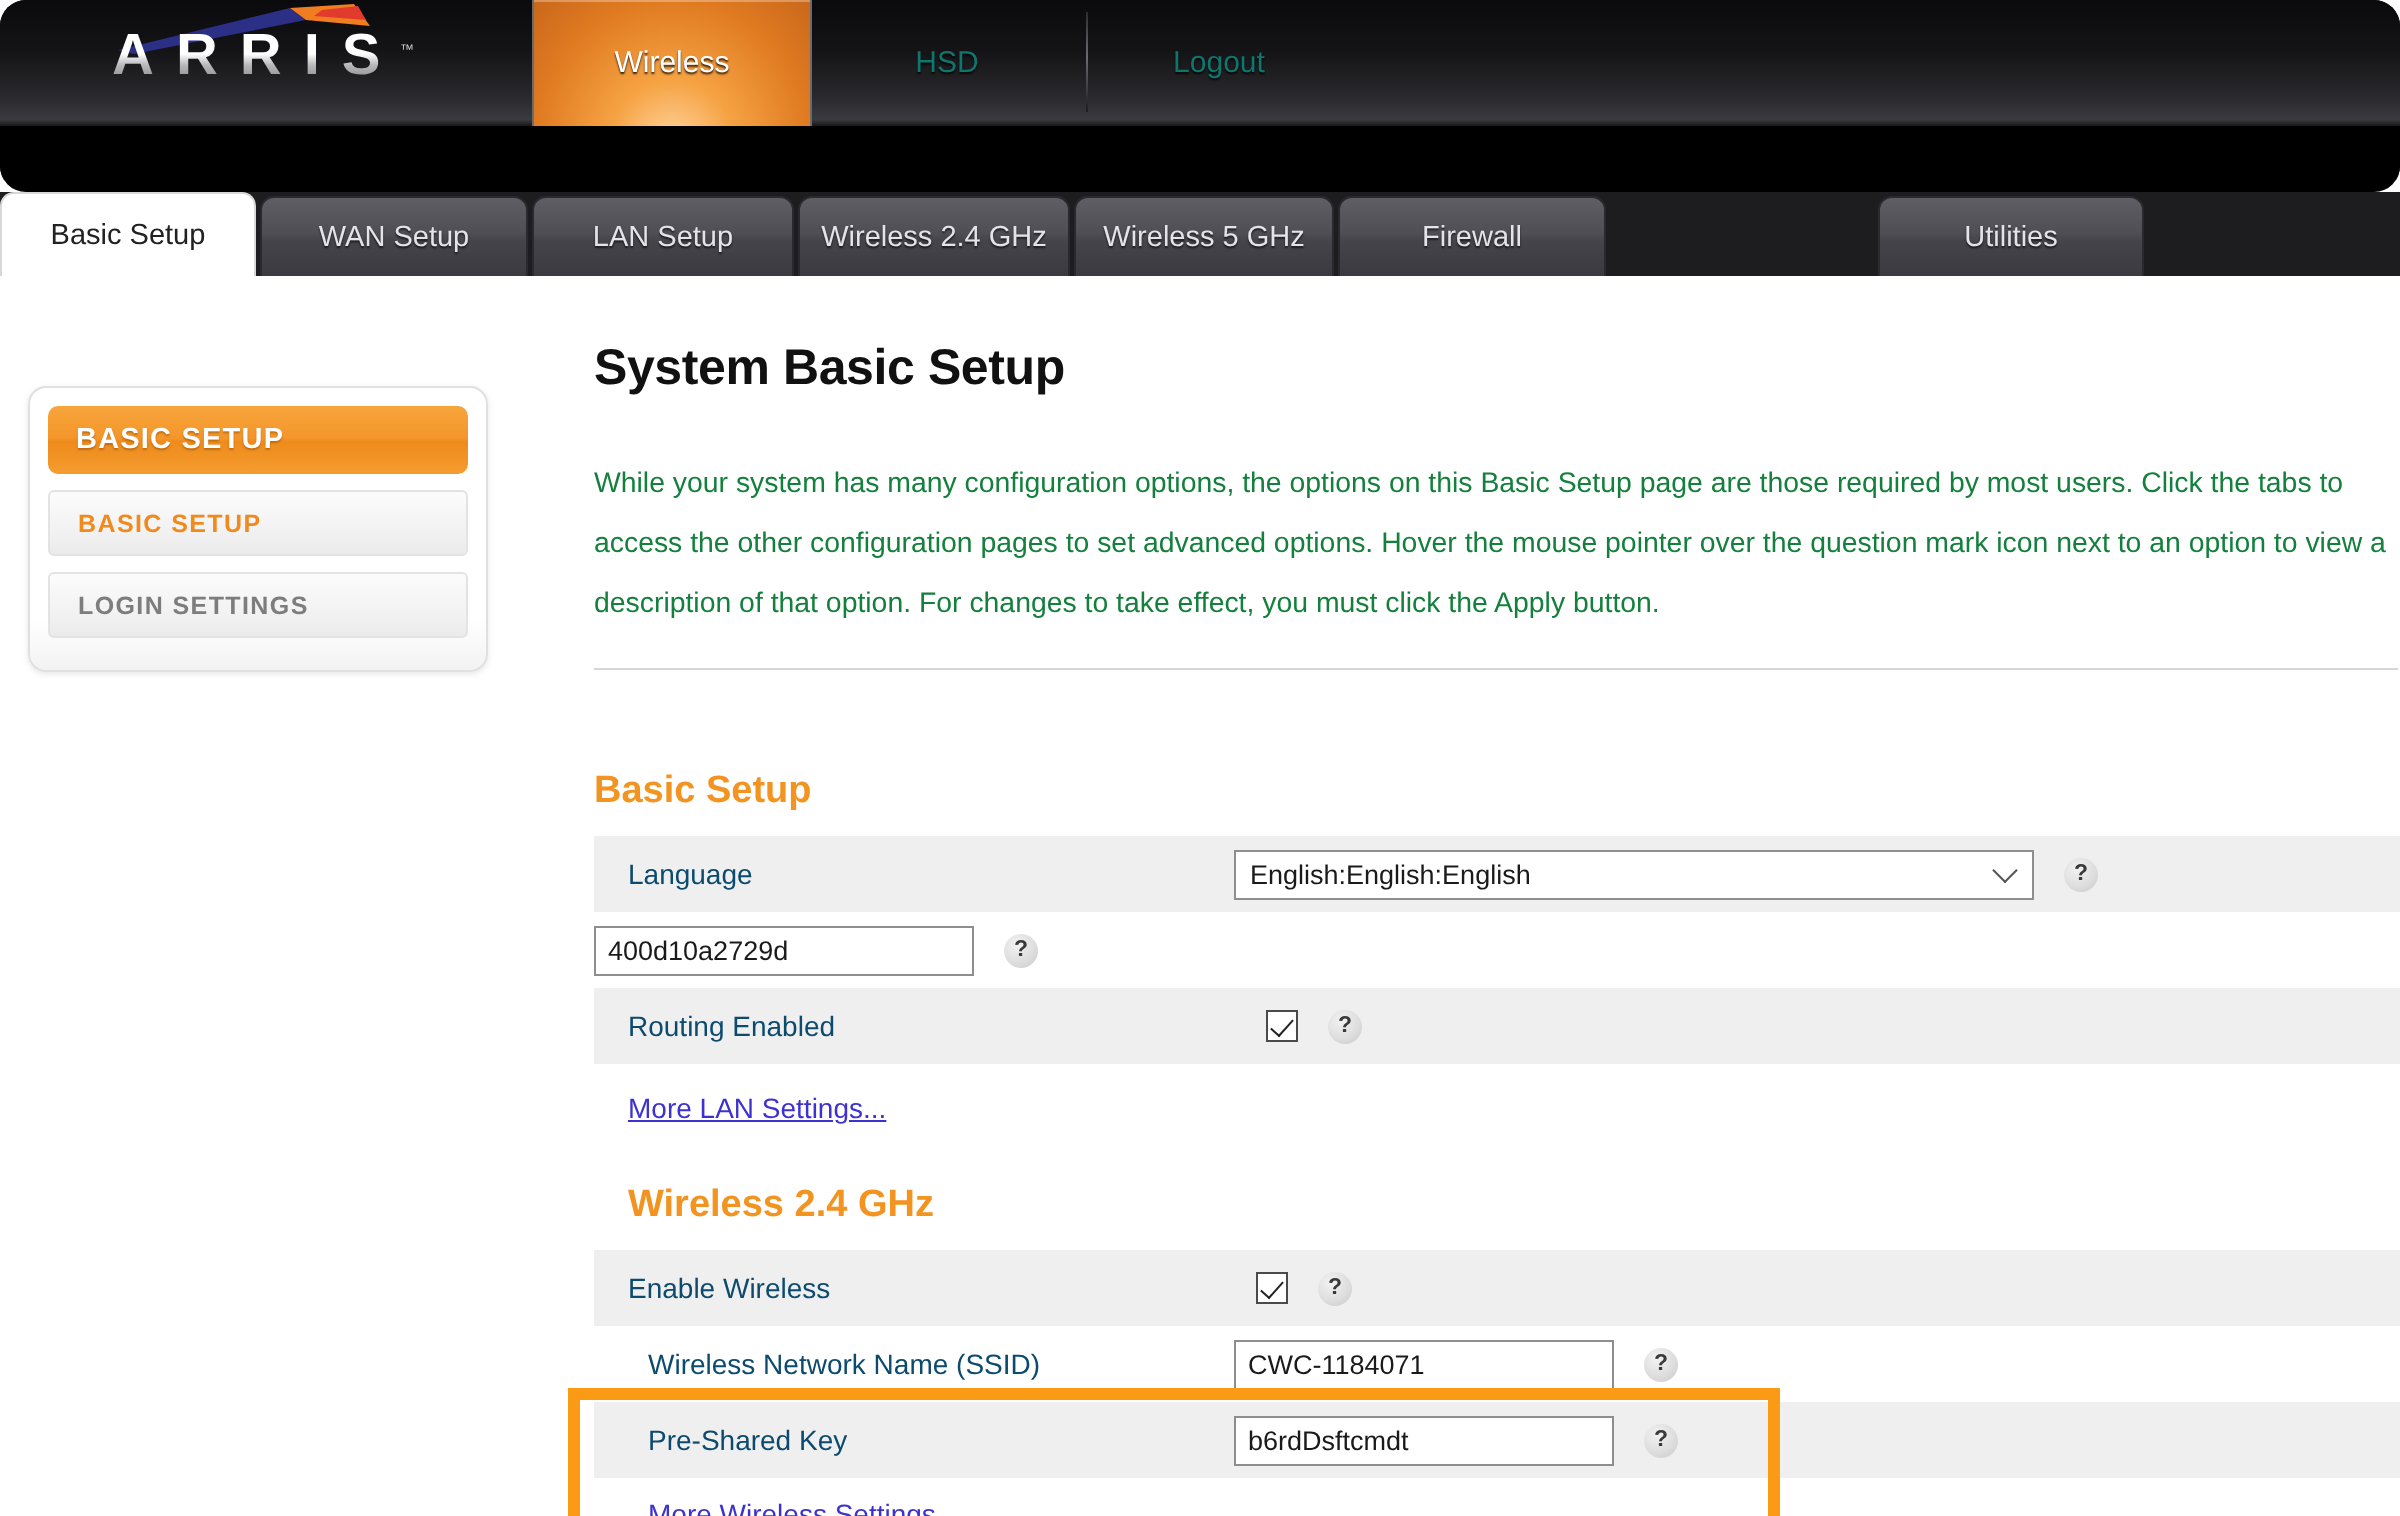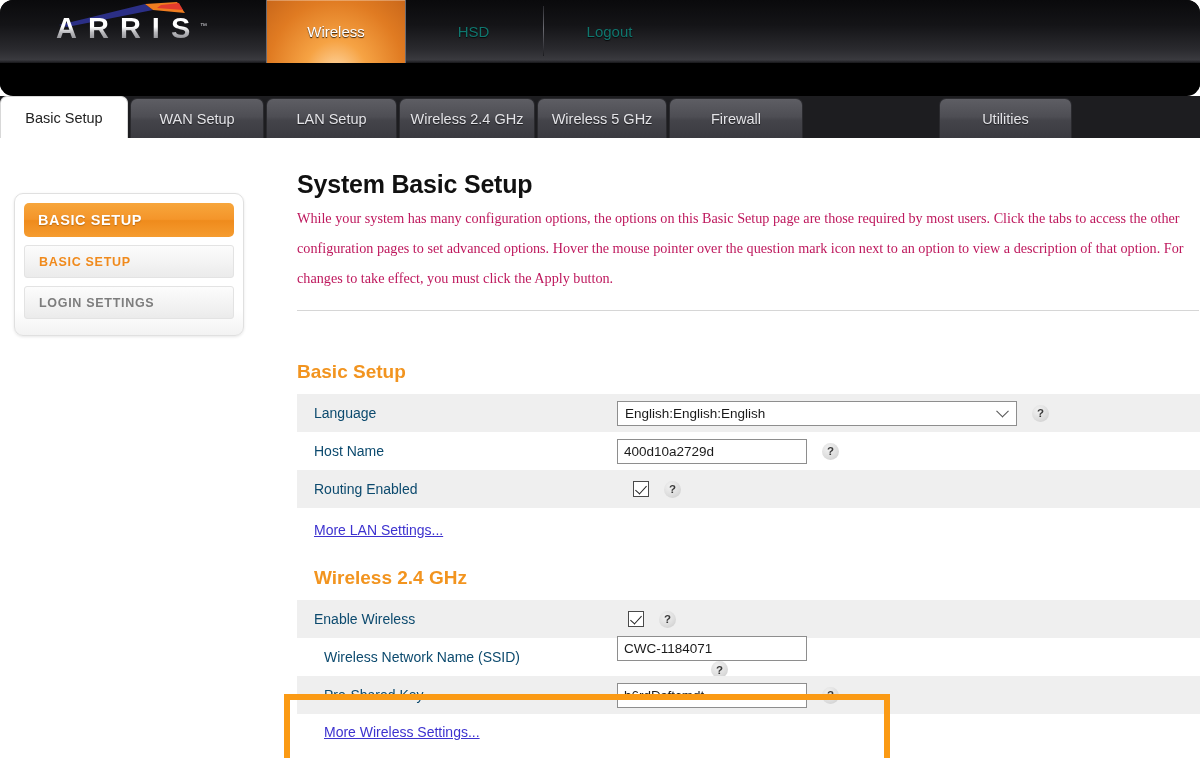--- a/index.html
+++ b/index.html
@@ -138,26 +138,25 @@
   .sb-item.selected { color: #f08a1c; }
 
   
   .content { position: absolute; left: 297px; top: 0px; width: 905px; }
   .page-title {
     margin-top: 32px;
     font-size: 25px; font-weight: 700; color: #111111;
     letter-spacing: -.2px;
   }
   .page-desc {
-    margin-top: 4px;
+    margin-top: 28px;
     width: 902px;
     font-size: 14.2px;
-    color: #be185d;
+    color: #15803d;
     line-height: 30px;
-    font-family: Liberation Serif, serif;
   }
   .hr {
     margin-top: 17px;
     width: 902px; height: 1px; background: #d6d6d6;
   }
 
   .section-title {
     margin-top: 50px;
     font-size: 19px; font-weight: 700; color: #f2941f;
   }
@@ -304,21 +303,20 @@
         <div class="fcontrol">
           <div class="sel">
             <span>English:English:English</span>
             <span class="chev"></span>
           </div>
           <div class="help">?</div>
         </div>
       </div>
 
       <div class="frow">
-        <div class="flabel">Host Name</div>
         <div class="fcontrol">
           <input class="txt" type="text" value="400d10a2729d" style="">
           <div class="help">?</div>
         </div>
       </div>
 
       <div class="frow alt">
         <div class="flabel">Routing Enabled</div>
         <div class="fcontrol" style="padding-left:16px;">
           <div class="chk"></div>
@@ -338,21 +336,21 @@
       <div class="frow alt">
         <div class="flabel" style="">Enable Wireless</div>
         <div class="fcontrol" style="padding-left:11px;">
           <div class="chk"></div>
           <div class="help">?</div>
         </div>
       </div>
 
       <div class="frow">
         <div class="flabel" style="padding-left:27px;">Wireless Network Name (SSID)</div>
-        <div class="fcontrol" style="padding-left:0px;flex-direction:column;">
+        <div class="fcontrol" style="padding-left:0px;">
           <input class="txt" type="text" value="CWC-1184071" style="">
           <div class="help">?</div>
         </div>
       </div>
 
       <div class="frow alt">
         <div class="flabel" style="padding-left:27px;">Pre-Shared Key</div>
         <div class="fcontrol" style="padding-left:0px;">
           <input class="txt" type="text" value="b6rdDsftcmdt" style="">
           <div class="help">?</div>

